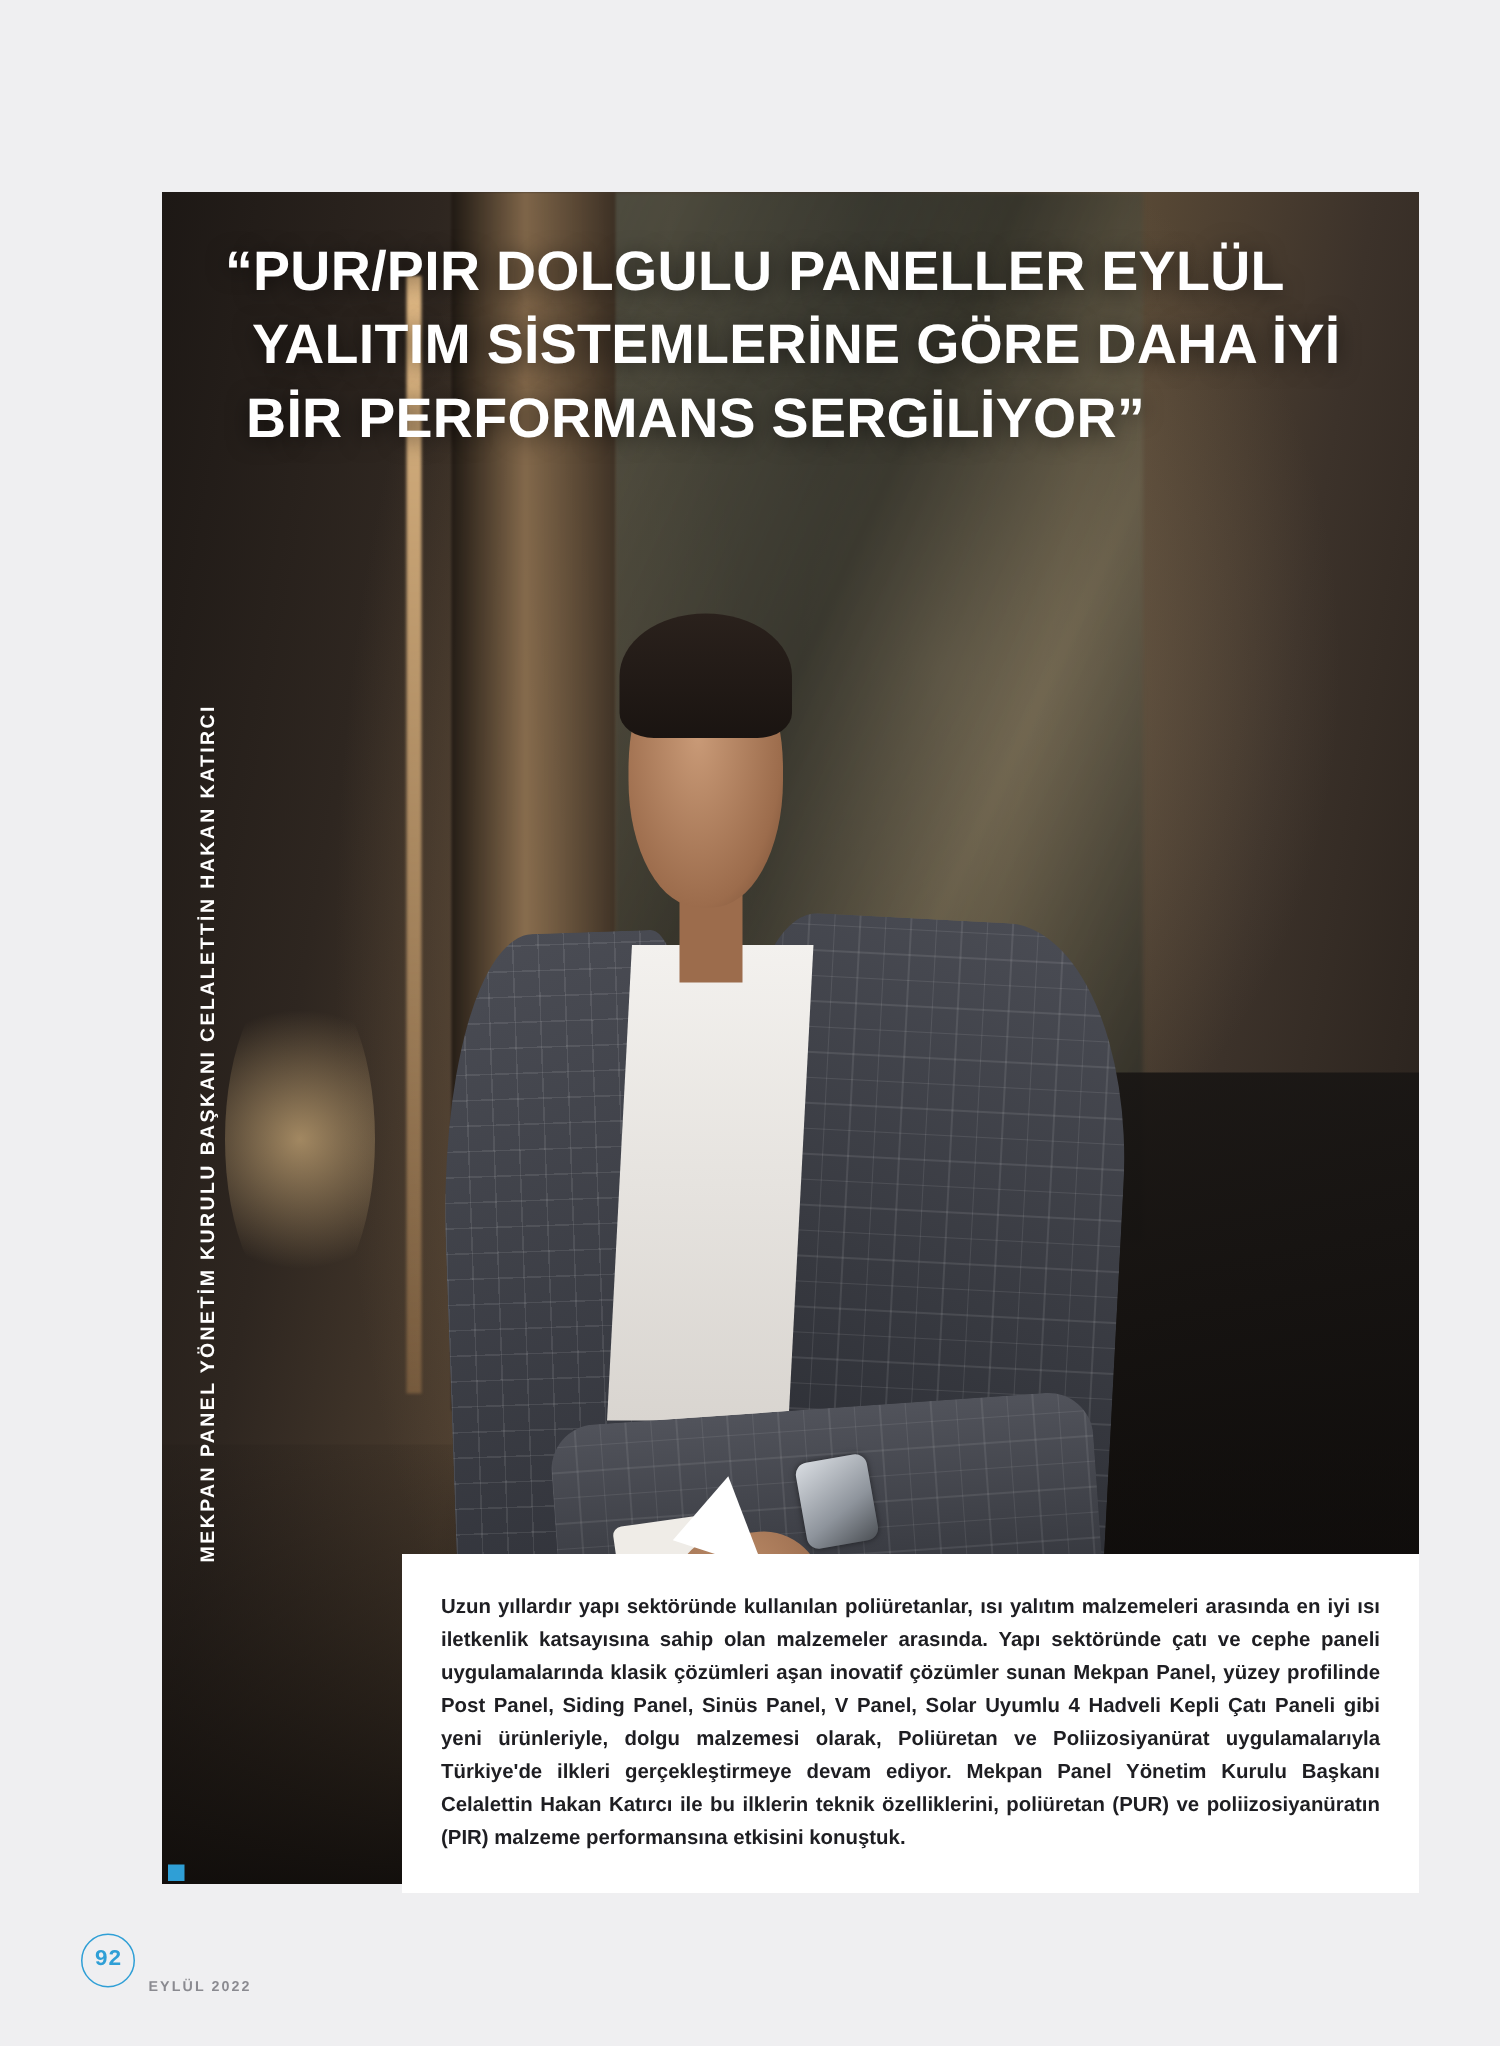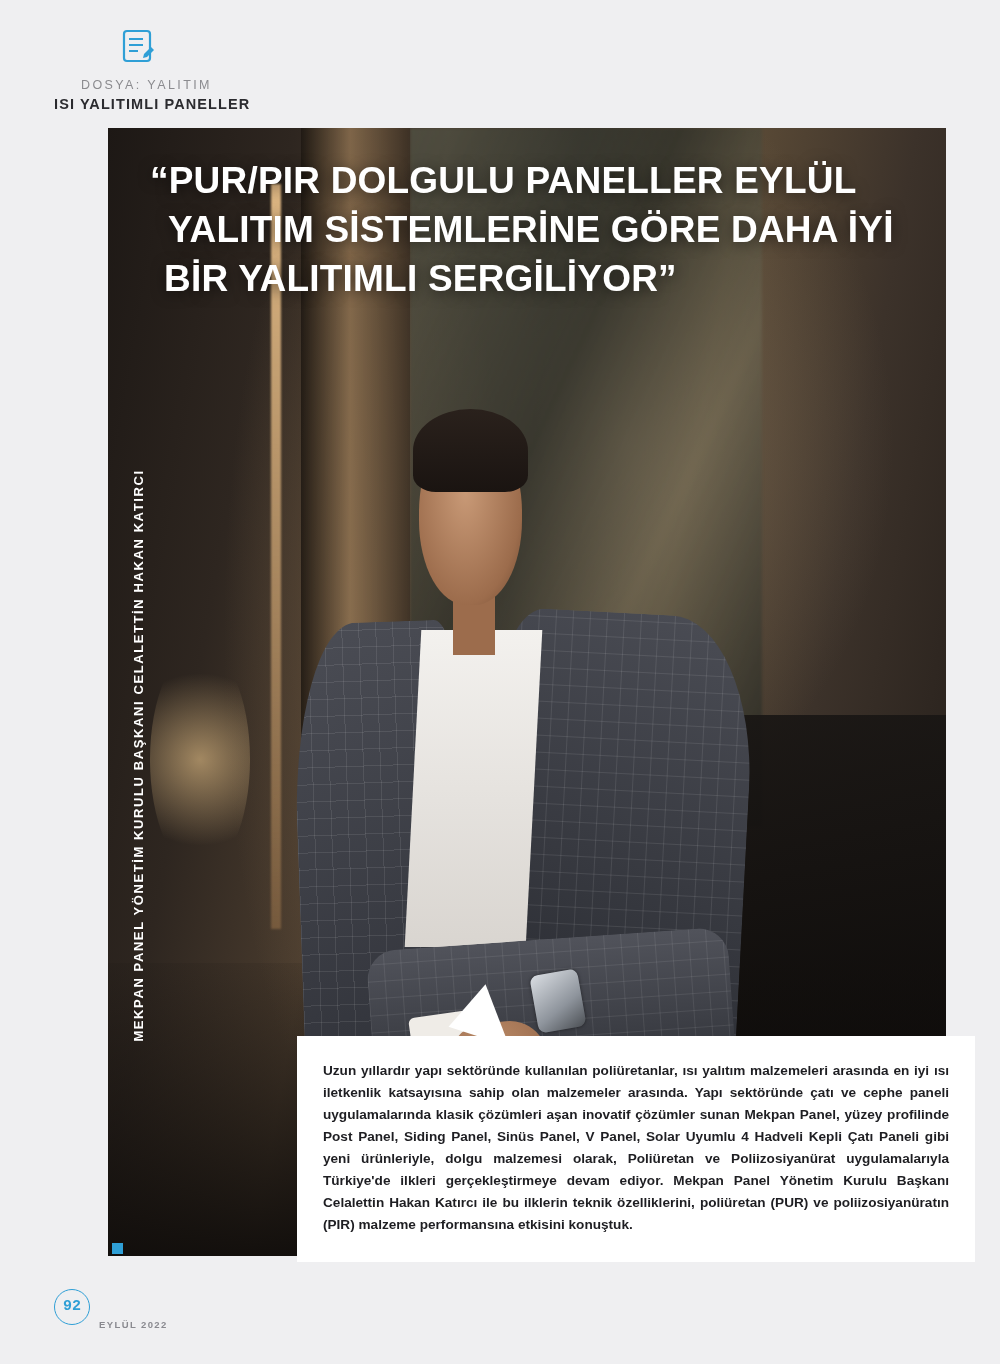--- a/index.html
+++ b/index.html
@@ -259,21 +259,20 @@
 
   
   .lead-box {
     position: absolute;
     left: 268px;
     top: 1036px;
     width: 678px;
     background: #ffffff;
     padding: 24px 26px 26px 26px;
     box-sizing: border-box;
-    margin-left: 29px;
   }
   .lead-text {
     margin: 0;
     font-size: 13.6px;
     line-height: 1.62;
     color: #1e1e22;
     font-weight: 700;
     text-align: justify;
     hyphens: auto;
   }
@@ -315,33 +314,20 @@
     color: #8a8a90;
     font-weight: 700;
     margin-top: 36px;
   }
 </style>
 </head>
 <body>
 
 <div class="page">
 
-  <div class="kicker-block">
-    <div class="kicker-icon">
-      <svg width="40" height="44" viewBox="0 0 40 44" aria-hidden="true">
-        <rect x="6" y="3" width="26" height="30" rx="3" fill="none" stroke="#2f9fd6" stroke-width="2.2"></rect>
-        <line x1="11" y1="11" x2="25" y2="11" stroke="#2f9fd6" stroke-width="2"></line>
-        <line x1="11" y1="17" x2="25" y2="17" stroke="#2f9fd6" stroke-width="2"></line>
-        <line x1="11" y1="23" x2="20" y2="23" stroke="#2f9fd6" stroke-width="2"></line>
-        <path d="M26 26 L33 19 L36 22 L29 29 L25 30 Z" fill="#2f9fd6"></path>
-      </svg>
-    </div>
-    <div class="kicker-line1">DOSYA: YALITIM</div>
-    <div class="kicker-line2">ISI YALITIMLI PANELLER</div>
-  </div>
 
   <div class="hero">
     <div class="hero-bg"></div>
     <div class="hero-marble"></div>
     <div class="hero-column"></div>
     <div class="hero-strip"></div>
     <div class="hero-lamp"></div>
     <div class="hero-chair"></div>
     <div class="hero-floor"></div>
 
@@ -355,21 +341,21 @@
       <div class="p-arm"></div>
       <div class="p-watch"></div>
       <div class="p-cuff"></div>
       <div class="p-hands"></div>
     </div>
   </div>
 
   <div class="headline">
     <div class="l1">“PUR/PIR DOLGULU PANELLER EYLÜL</div>
     <div class="l2">YALITIM SİSTEMLERİNE GÖRE DAHA İYİ</div>
-    <div class="l3">BİR YALITIMLI SERGİLİYOR”</div>
+    <div class="l3">BİR PERFORMANS SERGİLİYOR”</div>
   </div>
 
   <div class="credit-bar">
     <div class="credit-text">MEKPAN PANEL YÖNETİM KURULU BAŞKANI CELALETTİN HAKAN KATIRCI</div>
   </div>
   <div class="credit-square"></div>
 
   <div class="lead-tail"></div>
   <div class="lead-box">
     <p class="lead-text">Uzun yıllardır yapı sektöründe kullanılan poliüretanlar, ısı yalıtım malzemeleri arasında en iyi ısı iletkenlik katsayısına sahip olan malzemeler arasında. Yapı sektöründe çatı ve cephe paneli uygulamalarında klasik çözümleri aşan inovatif çözümler sunan Mekpan Panel, yüzey profilinde Post Panel, Siding Panel, Sinüs Panel, V Panel, Solar Uyumlu 4 Hadveli Kepli Çatı Paneli gibi yeni ürünleriyle, dolgu malzemesi olarak, Poliüretan ve Poliizosiyanürat uygulamalarıyla Türkiye'de ilkleri gerçekleştirmeye devam ediyor. Mekpan Panel Yönetim Kurulu Başkanı Celalettin Hakan Katırcı ile bu ilklerin teknik özelliklerini, poliüretan (PUR) ve poliizosiyanüratın (PIR) malzeme performansına etkisini konuştuk.</p>

